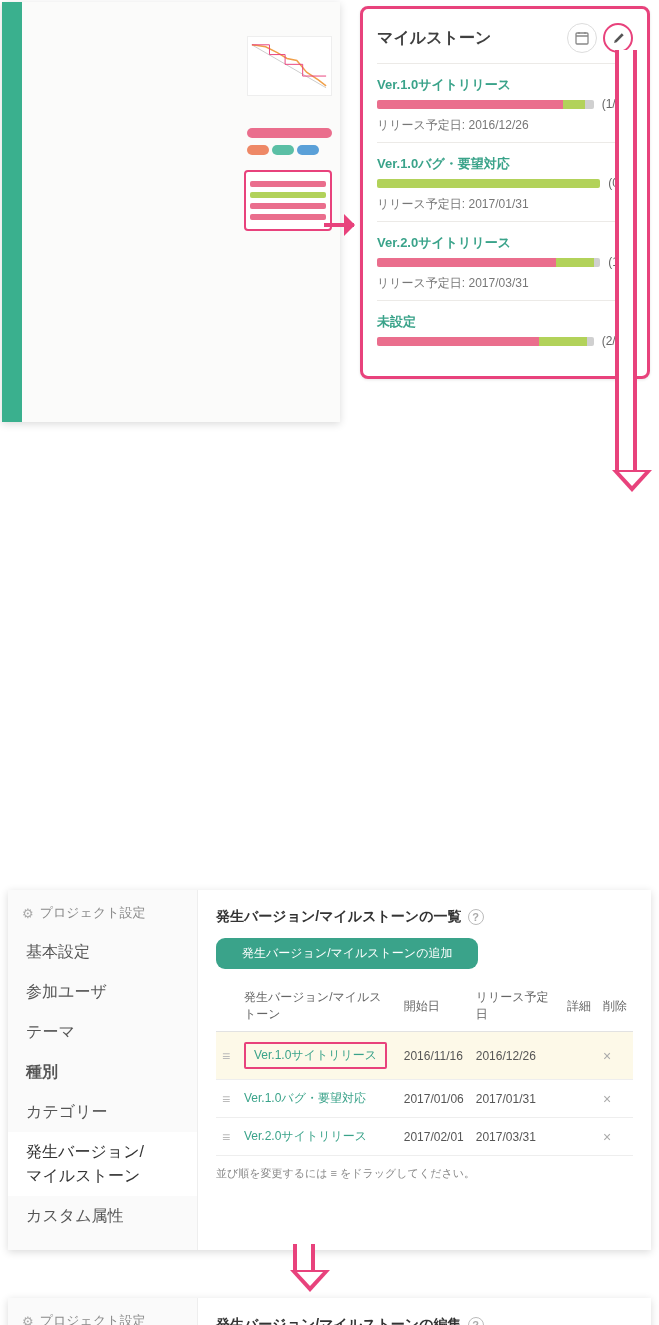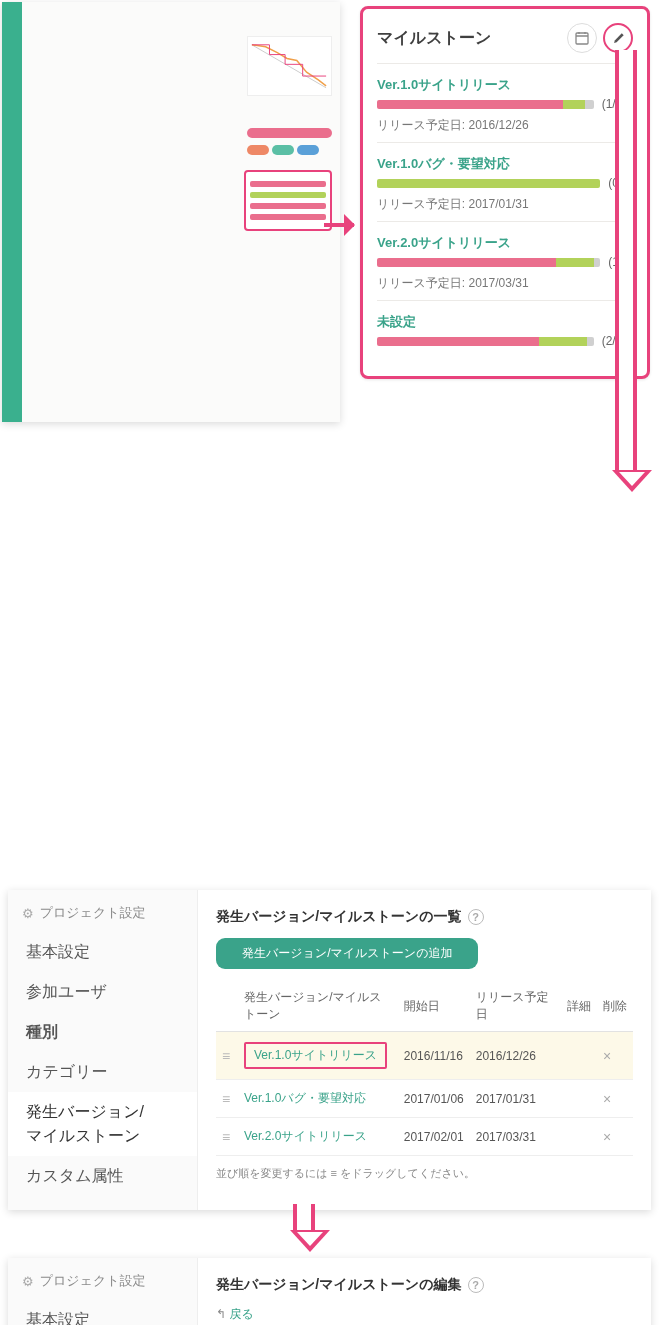--- a/index.html
+++ b/index.html
@@ -176,20 +176,21 @@
 
 <div class="panel">
   <div class="psidebar">
     <h3>
       <span class="gear">⚙</span>
       <span>プロジェクト設定</span>
     </h3>
     <div id="nav1">
         <div class="navitem" style="white-space: pre-line;">基本設定</div>
         <div class="navitem" style="white-space: pre-line;">参加ユーザ</div>
+        <div class="navitem" style="white-space: pre-line;">テーマ</div>
         <div class="navitem" style="white-space: pre-line; font-weight: bold;">種別</div>
         <div class="navitem" style="white-space: pre-line;">カテゴリー</div>
         <div class="navitem active" style="white-space: pre-line;">発生バージョン/
 マイルストーン</div>
         <div class="navitem" style="white-space: pre-line;">カスタム属性</div>
       </div>
   </div>
   <div class="pmain">
     <h2>
       <span>発生バージョン/マイルストーンの一覧</span>

